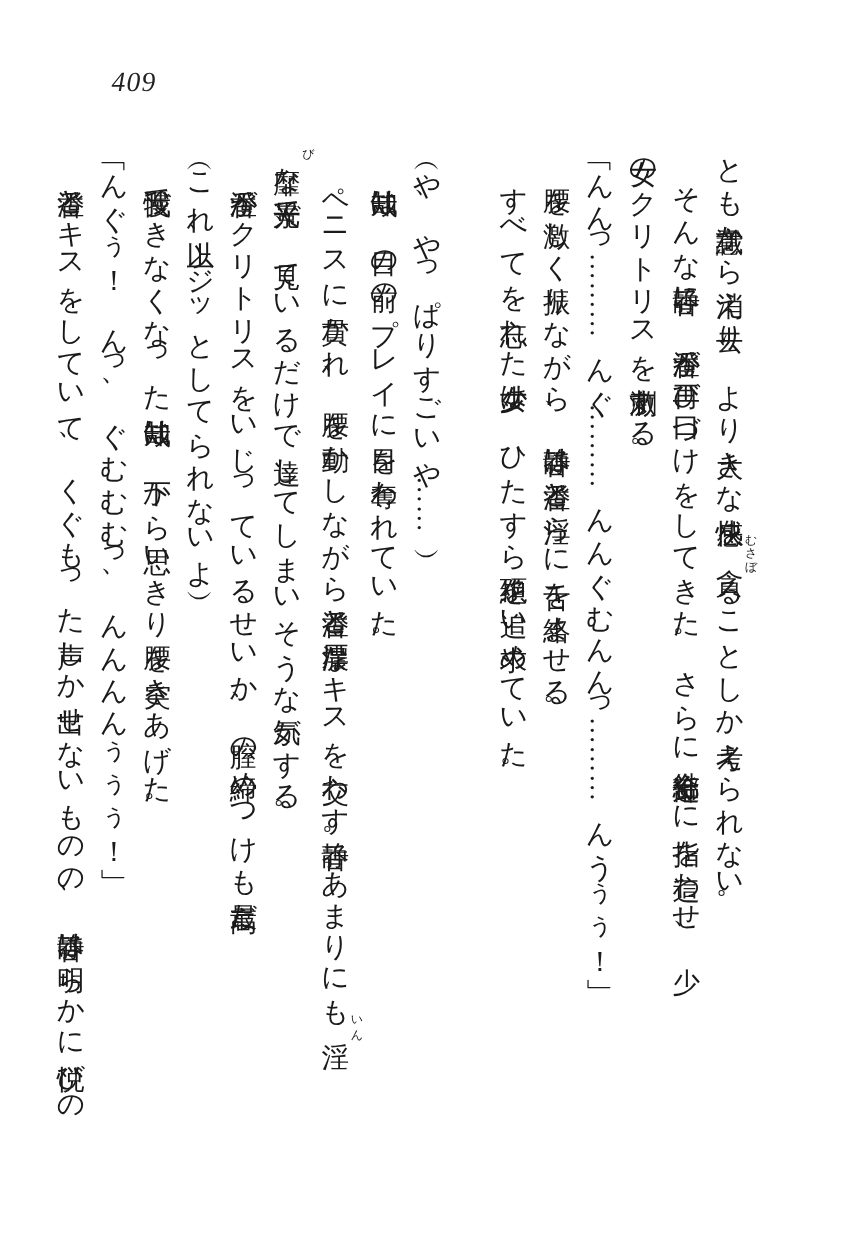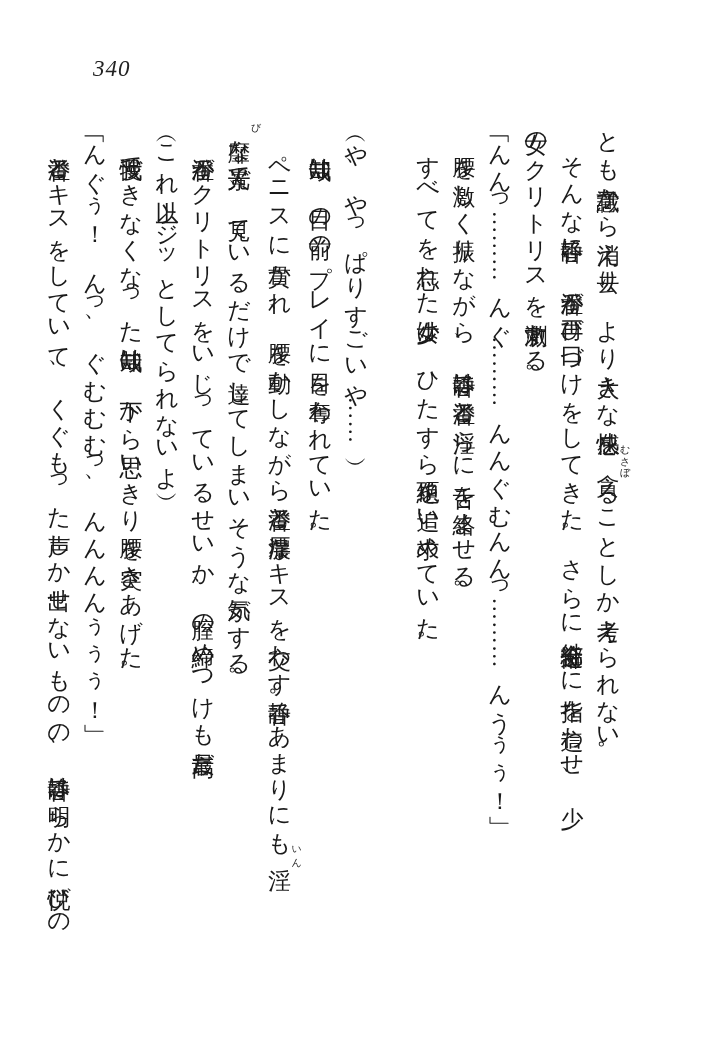--- a/index.html
+++ b/index.html
@@ -43,21 +43,21 @@
   rt {
     font-size: 10px;
     letter-spacing: 0;
     color: #1a1a1a;
   }
 </style>
 </head>
 <body>
 
 <div class="page">
-  <div class="page-number">340</div>
+  <div class="page-number">409</div>
   <div class="text-block">
       <p class="line indent-none">とも意識から消え去り、より大きな快感を<ruby>貪<rt>むさぼ</rt></ruby>ることしか考えられない。</p>
       <p class="line indent-full">そんな静香に、香澄が再び口づけをしてきた。さらに結合部近くに指を這わせ、少</p>
       <p class="line indent-none">女のクリトリスを刺激する。</p>
       <p class="line indent-half">「んんっ………んぐ………んんぐむんんっ………んうぅぅ！」</p>
       <p class="line indent-full">腰を激しく振りながら、静香は香澄と淫らに舌を絡ませる。</p>
       <p class="line indent-full">すべてを忘れた少女は、ひたすら絶頂を追い求めていた。</p>
       <p class="line indent-half gap-before">（や、やっぱりすごいや……）</p>
       <p class="line indent-full">知哉は、目の前のプレイに目を奪われていた。</p>
       <p class="line indent-full">ペニスに貫かれ、腰を動かしながら香澄と濃厚なキスを交わす静香。あまりにも<ruby>淫<rt>いん</rt></ruby></p>

